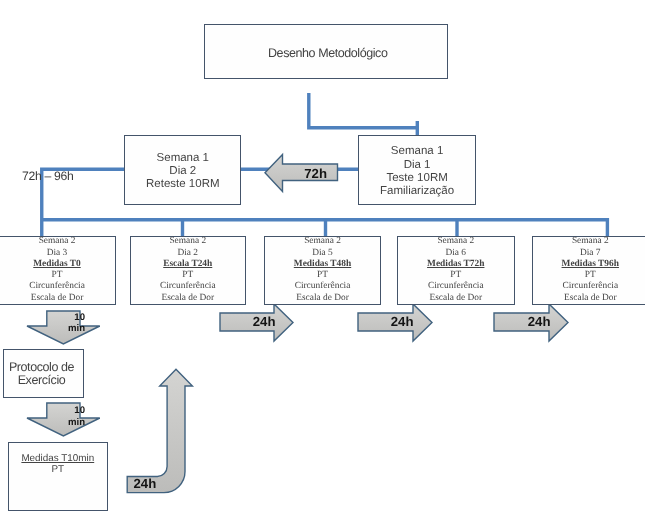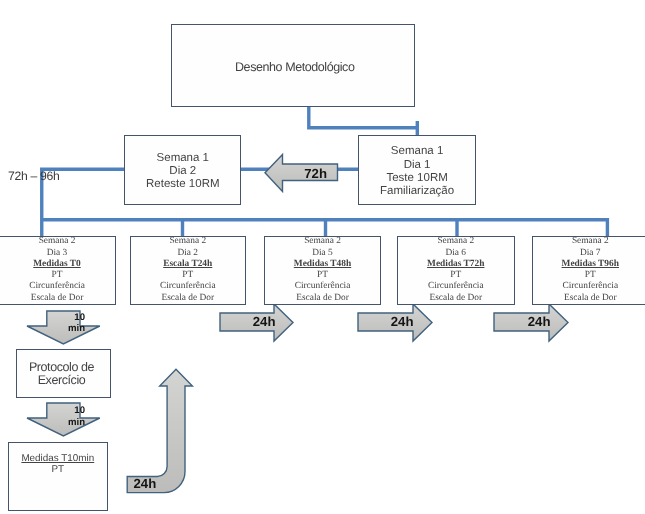--- a/index.html
+++ b/index.html
@@ -51,42 +51,42 @@
       <path d="M265,172.8 L282.5,154.6 L282.5,164 L337.5,164 L337.5,180.5 L282.5,180.5 L282.5,191.5 Z"></path>
       <path d="M46.8,311 L80,311 L80,326 L99.8,326 L63.4,344 L27,326 L46.8,326 Z"></path>
       <path d="M46.8,403 L80,403 L80,418 L99.8,418 L63.4,436 L27,418 L46.8,418 Z"></path>
       <path d="M220,313 L274,313 L274,304 L293,322.5 L274,341 L274,331 L220,331 Z"></path>
       <path d="M358,313 L413,313 L413,304 L432,322.5 L413,341 L413,331 L358,331 Z"></path>
       <path d="M494,313 L549,313 L549,304 L568,322.5 L549,341 L549,331 L494,331 Z"></path>
       <path d="M127.2,476.5 L157.4,476.5 A10,10 0 0 0 167.1,466.5 L167.1,386 L159.7,386 L176,369.2 L192.4,386 L185,386 L185,471.6 A21,21 0 0 1 164,492.6 L127.2,492.6 Z"></path>
     </g>
   </svg>
 
-  <div class="box" style="left:171px;top:24.3px;width:243.5px;height:83px;font-size:12.5px;letter-spacing:-0.42px;padding-left:4px;padding-top:4px">
+  <div class="box" style="left:204px;top:24.3px;width:243.5px;height:55px;font-size:12.5px;letter-spacing:-0.42px;padding-left:4px;padding-top:4px">
     <span class="txt">Desenho Metodológico</span>
   </div>
 
   <div class="box" style="left:124.3px;top:135.4px;width:117px;height:69.4px;font-size:11.5px;padding-top:3px">
     <span class="txt">
       <span>Semana 1</span><br>
       <span>Dia 2</span><br>
       <span>Reteste 10RM</span>
     </span>
   </div>
 
   <div class="box" style="left:358.4px;top:135px;width:117.4px;height:69.6px;font-size:11.5px;padding-top:4px">
     <span class="txt">
       <span>Semana 1</span><br>
       <span>Dia 1</span><br>
       <span>Teste 10RM</span><br>
       <span>Familiarização</span>
     </span>
   </div>
 
-  <div class="box" style="left:16px;top:348.8px;width:95px;height:49.4px;font-size:12.5px;letter-spacing:-0.42px;padding-right:4px;padding-top:1px">
+  <div class="box" style="left:3px;top:348.8px;width:81px;height:49.4px;font-size:12.5px;letter-spacing:-0.42px;padding-right:4px;padding-top:1px">
     <span class="txt">
       <span>Protocolo de</span><br>
       <span>Exercício</span>
     </span>
   </div>
 
   <div class="box" style="left:7.8px;top:441.8px;width:100px;height:69.4px;font-size:9.9px;line-height:10.9px;align-items:flex-start;padding-top:11.5px">
     <span class="txt tight">
       <span class="u nb">Medidas T10min</span><br>
       <span>PT</span>
@@ -104,21 +104,21 @@
         <span class="txt"><span>Semana 2</span><br><span>Dia 5</span><br><span class="u">Medidas T48h</span><br><span>PT</span><br><span>Circunferência</span><br><span>Escala de Dor</span></span>
       </div>
       <div class="box mbox" style="left: 397px; top: 235.6px; width: 117.5px; height: 69px; font-size: 9.4px; line-height: 11.2px;">
         <span class="txt"><span>Semana 2</span><br><span>Dia 6</span><br><span class="u">Medidas T72h</span><br><span>PT</span><br><span>Circunferência</span><br><span>Escala de Dor</span></span>
       </div>
       <div class="box mbox" style="left: 531.5px; top: 235.6px; width: 117.5px; height: 69px; font-size: 9.4px; line-height: 11.2px;">
         <span class="txt"><span>Semana 2</span><br><span>Dia 7</span><br><span class="u">Medidas T96h</span><br><span>PT</span><br><span>Circunferência</span><br><span>Escala de Dor</span></span>
       </div>
     </div>
 
-  <div class="lbl" style="left:8px;top:168.5px;font-size:12.2px;letter-spacing:-0.3px">72h – 96h</div>
+  <div class="lbl" style="left:22px;top:168.5px;font-size:12.2px;letter-spacing:-0.3px">72h – 96h</div>
 
   <div class="arrowlbl" style="left:283px;top:166px;width:44px;font-size:13.2px">72h</div>
   <div class="arrowlbl" style="left:41px;top:312px;width:44px;font-size:9.6px;line-height:11.2px;font-weight:bold">
     <span>10</span><br>
     <span>min</span>
   </div>
   <div class="arrowlbl" style="left:41px;top:405.3px;width:44px;font-size:9.6px;line-height:11.2px;font-weight:bold">
     <span>10</span><br>
     <span>min</span>
   </div>

